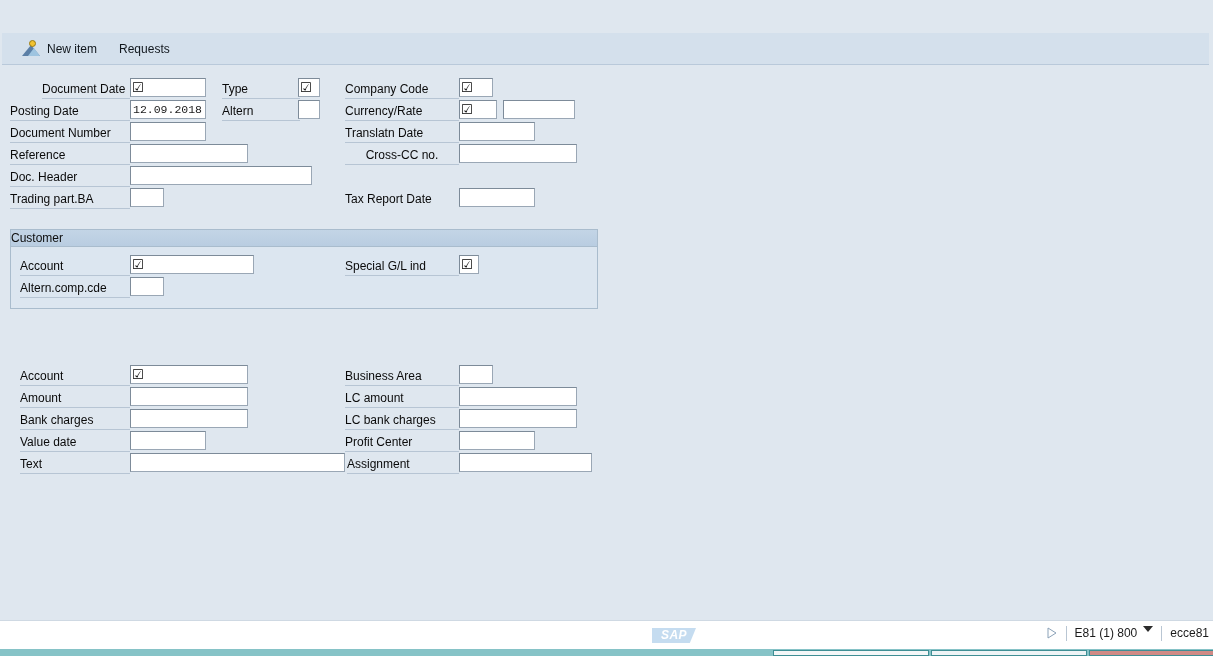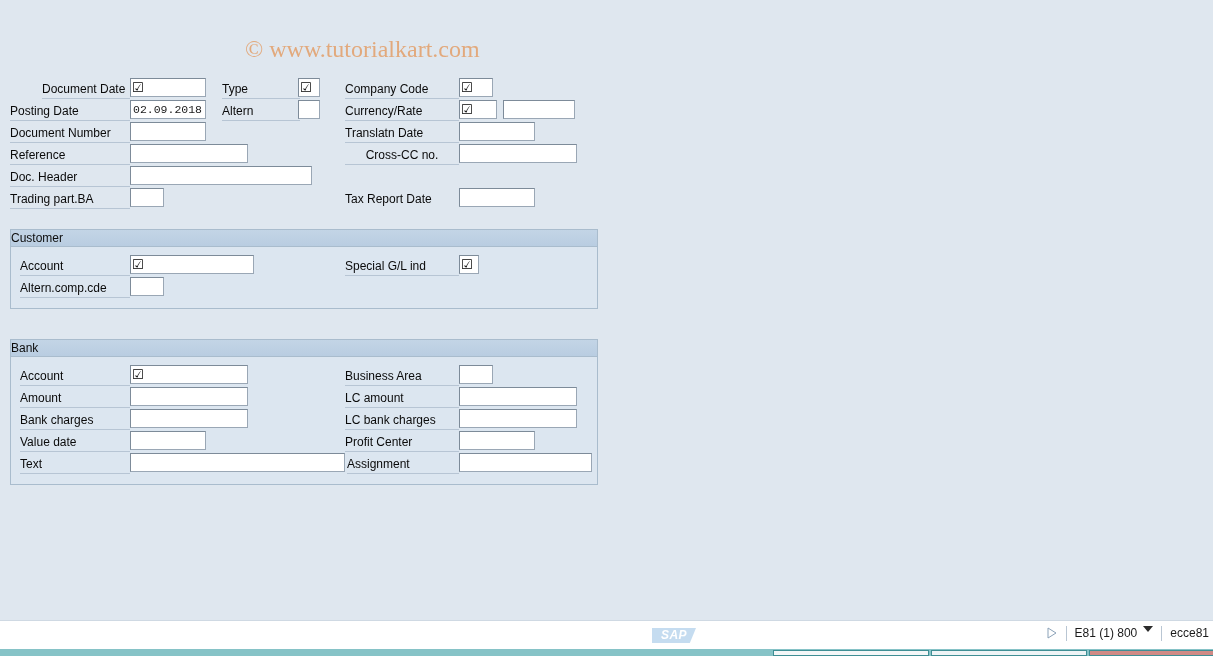--- a/index.html
+++ b/index.html
@@ -246,37 +246,50 @@
     border: 1px solid #3f8e94;
     box-sizing: border-box;
   }
 </style>
 </head>
 <body>
 
 <div class="sap-window">
 
 
-
-  <div class="watermark">© www.tutorialkart.com</div>
+  <div class="toolbar">
+    <div class="tb-btn">
+      <span class="newitem-icon">
+        <span class="mount"></span>
+        <span class="mount2"></span>
+        <span class="dot"></span>
+      </span>
+      <span class="tb-label">New item</span>
+    </div>
+    <div class="tb-gap"></div>
+    <div class="tb-btn">
+      <span class="tb-label">Requests</span>
+    </div>
+  </div>
+
 
   <div class="form-area">
 
     <div class="row" style="left:8px; top:12px; width:120px;">
       <div class="lbl" style="width:120px;margin-left:32px;">Document Date</div>
     </div>
     <div class="fld req" style="position:absolute; left:128px; top:12px; width:76px;">
       <span class="reqmark">☑</span><span></span>
     </div>
 
     <div class="row" style="left:8px; top:34px; width:120px;">
       <div class="lbl" style="width:120px;">Posting Date</div>
     </div>
     <div class="fld" style="position:absolute; left:128px; top:34px; width:76px;">
-      <span>02.09.2018</span>
+      <span>12.09.2018</span>
     </div>
 
     <div class="row" style="left:8px; top:56px; width:120px;">
       <div class="lbl" style="width:120px;">Document Number</div>
     </div>
     <div class="fld" style="position:absolute; left:128px; top:56px; width:76px;">
       <span></span>
     </div>
 
     <div class="row" style="left:8px; top:78px; width:120px;">
@@ -370,23 +383,20 @@
       <span></span>
     </div>
 
     <div class="row" style="left:343px; top:189px; width:114px;">
       <div class="lbl" style="width:114px;">Special G/L ind</div>
     </div>
     <div class="fld req" style="position:absolute; left:457px; top:189px; width:20px;">
       <span class="reqmark">☑</span><span></span>
     </div>
 
-    <div class="group" style="left:8px; top:273px; width:588px; height:146px;">
-      <div class="group-hd">Bank</div>
-    </div>
 
     <div class="row" style="left:18px; top:299px; width:110px;">
       <div class="lbl" style="width:110px;">Account</div>
     </div>
     <div class="fld req" style="position:absolute; left:128px; top:299px; width:118px;">
       <span class="reqmark">☑</span><span></span>
     </div>
 
     <div class="row" style="left:18px; top:321px; width:110px;">
       <div class="lbl" style="width:110px;">Amount</div>

